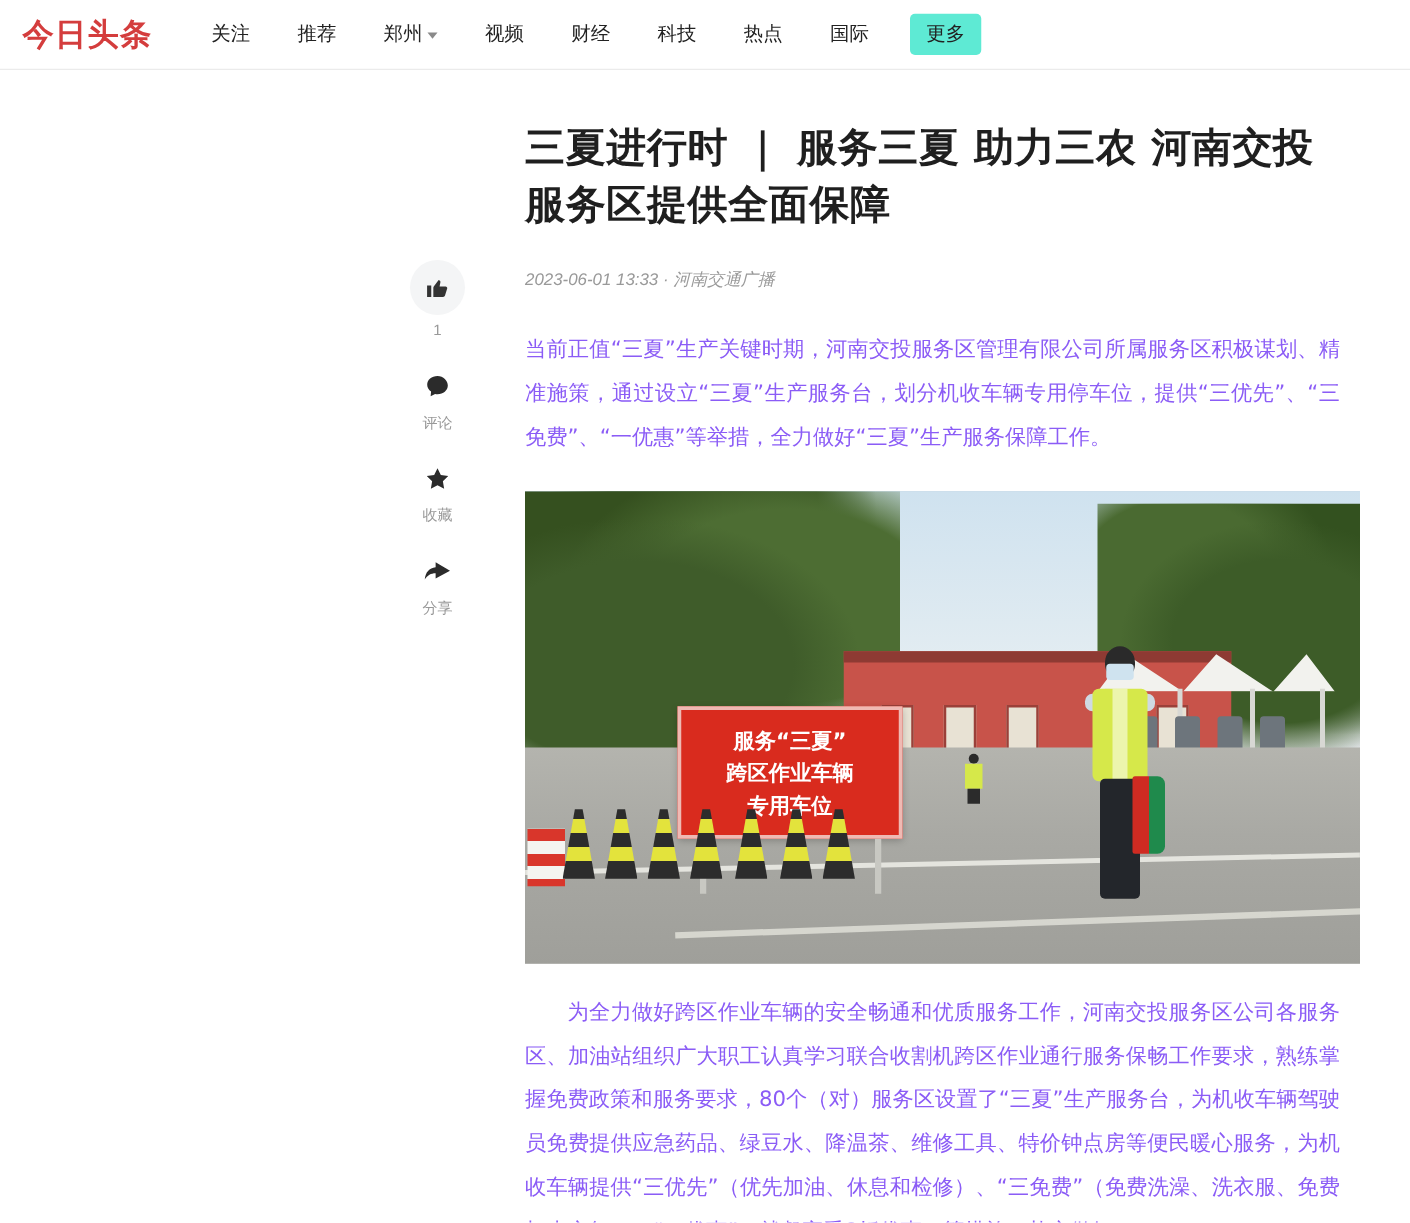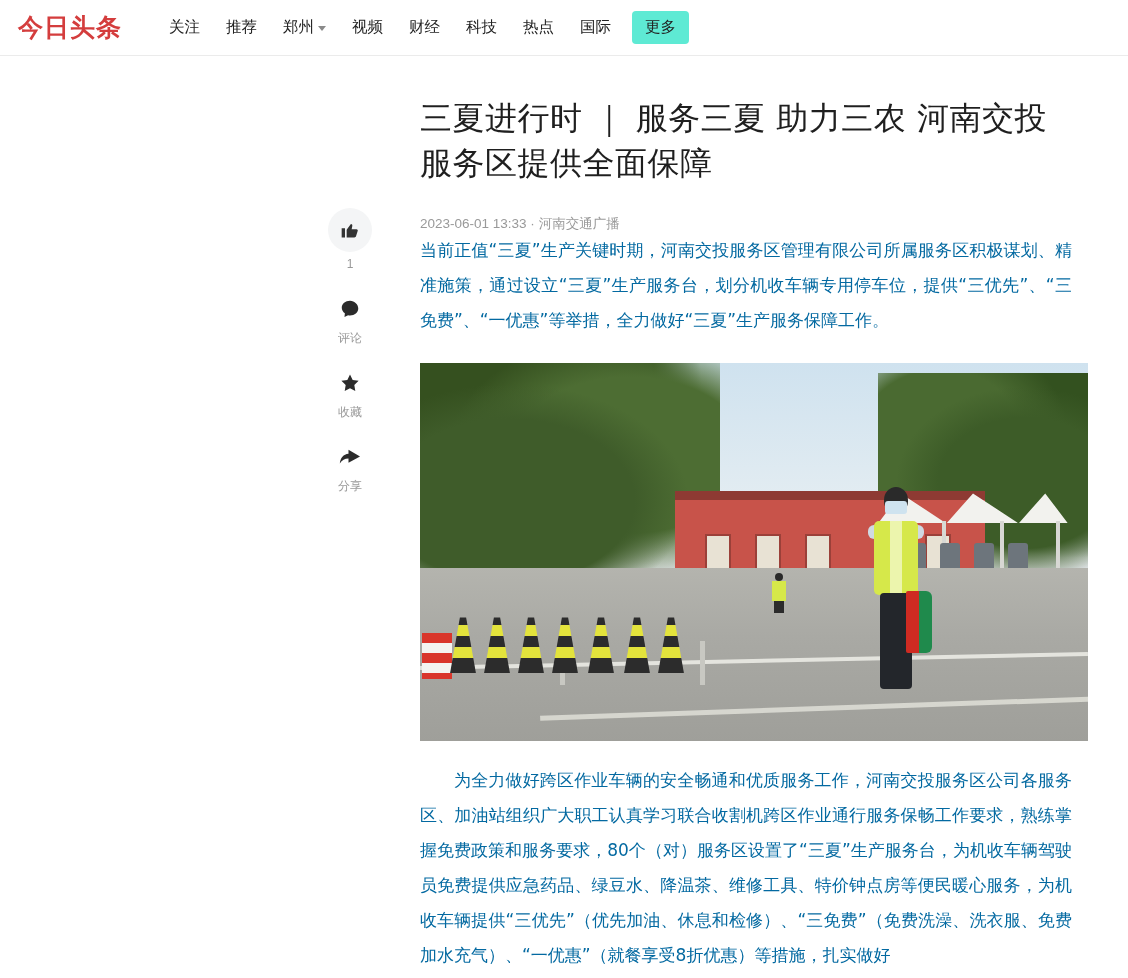--- a/index.html
+++ b/index.html
@@ -26,21 +26,21 @@
     font-size: 25px;
     font-weight: bold;
     letter-spacing: 1px;
     font-family: "DejaVu Sans", sans-serif;
     margin-right: 34px;
     white-space: nowrap;
   }
   .nav {
     display: flex;
     align-items: center;
-    gap: 0px;
+    gap: 12px;
   }
   .nav-item {
     font-size: 15.5px;
     color: #222;
     padding: 6px 13px;
     cursor: pointer;
     white-space: nowrap;
     display: flex;
     align-items: center;
     gap: 4px;
@@ -112,34 +112,36 @@
     line-height: 1;
   }
 
   .content {
     width: 672px;
     padding-right: 20px;
   }
   .title {
     font-size: 32px;
     line-height: 1.42;
-    font-weight: normal;
+    font-weight: bold;
     color: #1f1f1f;
     margin: 0 0 28px 0;
     letter-spacing: 0.5px;
     font-family: "DejaVu Sans", sans-serif;
   }
   .meta {
     font-size: 13.5px;
     color: #999;
+    margin-bottom: 30px;
+    font-style: italic;
   }
   .para {
     font-size: 17px;
     line-height: 2.05;
-    color: #0369a1;
+    color: #8b5cf6;
     margin: 0 0 26px 0;
     text-align: justify;
     font-family: "DejaVu Sans", sans-serif;
   }
   .para.indent { text-indent: 2em; }
 
   
   .photo {
     width: 668px;
     height: 378px;
@@ -374,20 +376,25 @@
         <i style="left:0"></i>
           <i style="left:34px"></i>
           <i style="left:68px"></i>
           <i style="left:102px"></i>
       </div>
 
       <div class="ground"></div>
       <div class="road-line"></div>
       <div class="road-line2"></div>
 
+      <div class="sign">
+        <span>服务“三夏”</span>
+        <span>跨区作业车辆</span>
+        <span>专用车位</span>
+      </div>
       <div class="sign-legs">
         <i style="left:18px"></i>
           <i style="left:158px"></i>
       </div>
 
       <div class="barrier"></div>
       <div class="cones">
         <div class="cone" style="left:0"></div>
         <div class="cone" style="left:34px"></div>
         <div class="cone" style="left:68px"></div>

